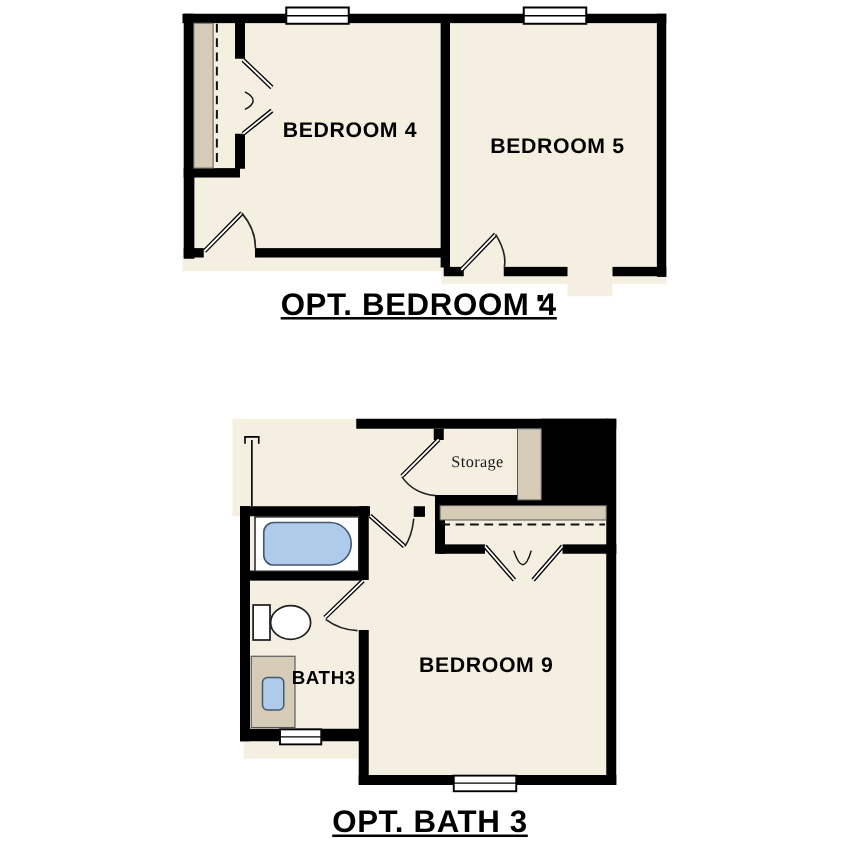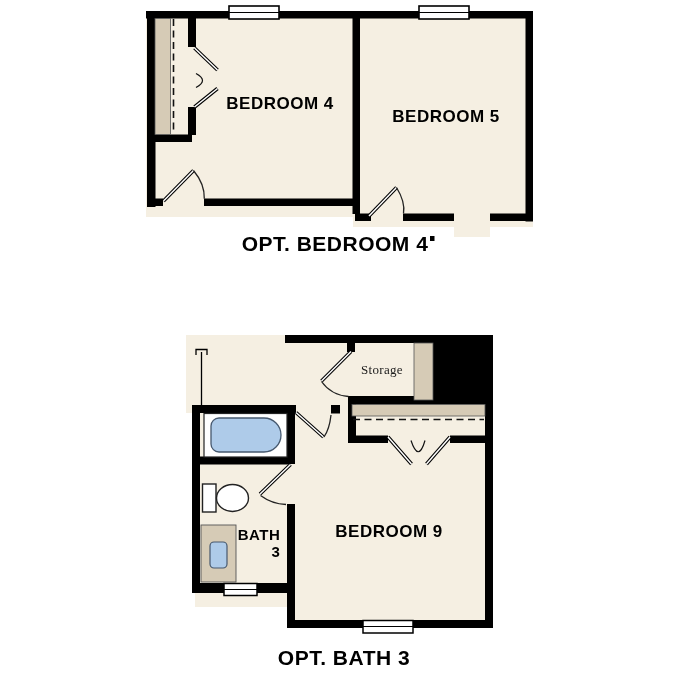--- a/index.html
+++ b/index.html
@@ -8,22 +8,22 @@
     font-family:"Liberation Sans",sans-serif;
   }
   .plan{position:absolute;}
   .label{
     position:absolute;transform:translate(-50%,-50%);
     color:#000;font-weight:700;white-space:nowrap;text-align:center;line-height:1.15;
   }
   .room-lg{font-size:17px;letter-spacing:.5px;}
   .room-md{font-size:15px;letter-spacing:.5px;}
   .room-sm{font-size:13px;font-weight:400;letter-spacing:.3px;color:#1a1a1a;font-family:Liberation Serif, serif;}
-  .caption{font-size:21px;letter-spacing:.5px;}
-  .bath-lines{display:flex;flex-direction:column;align-items:flex-end;}
+  .caption{font-size:25px;letter-spacing:.5px;text-decoration:underline;}
+  .bath-lines{display:flex;flex-direction:row;align-items:flex-end;}
 </style>
 </head>
 <body>
 
 <div class="stage">
 
   <svg class="plan" style="left:140px;top:0px;width:407px;height:262px" viewBox="140 0 407 262" xmlns="http://www.w3.org/2000/svg">
 
     <rect x="146" y="11" width="211" height="206" fill="#f5efe2"></rect>
     <rect x="353" y="11" width="180" height="216" fill="#f5efe2"></rect>

